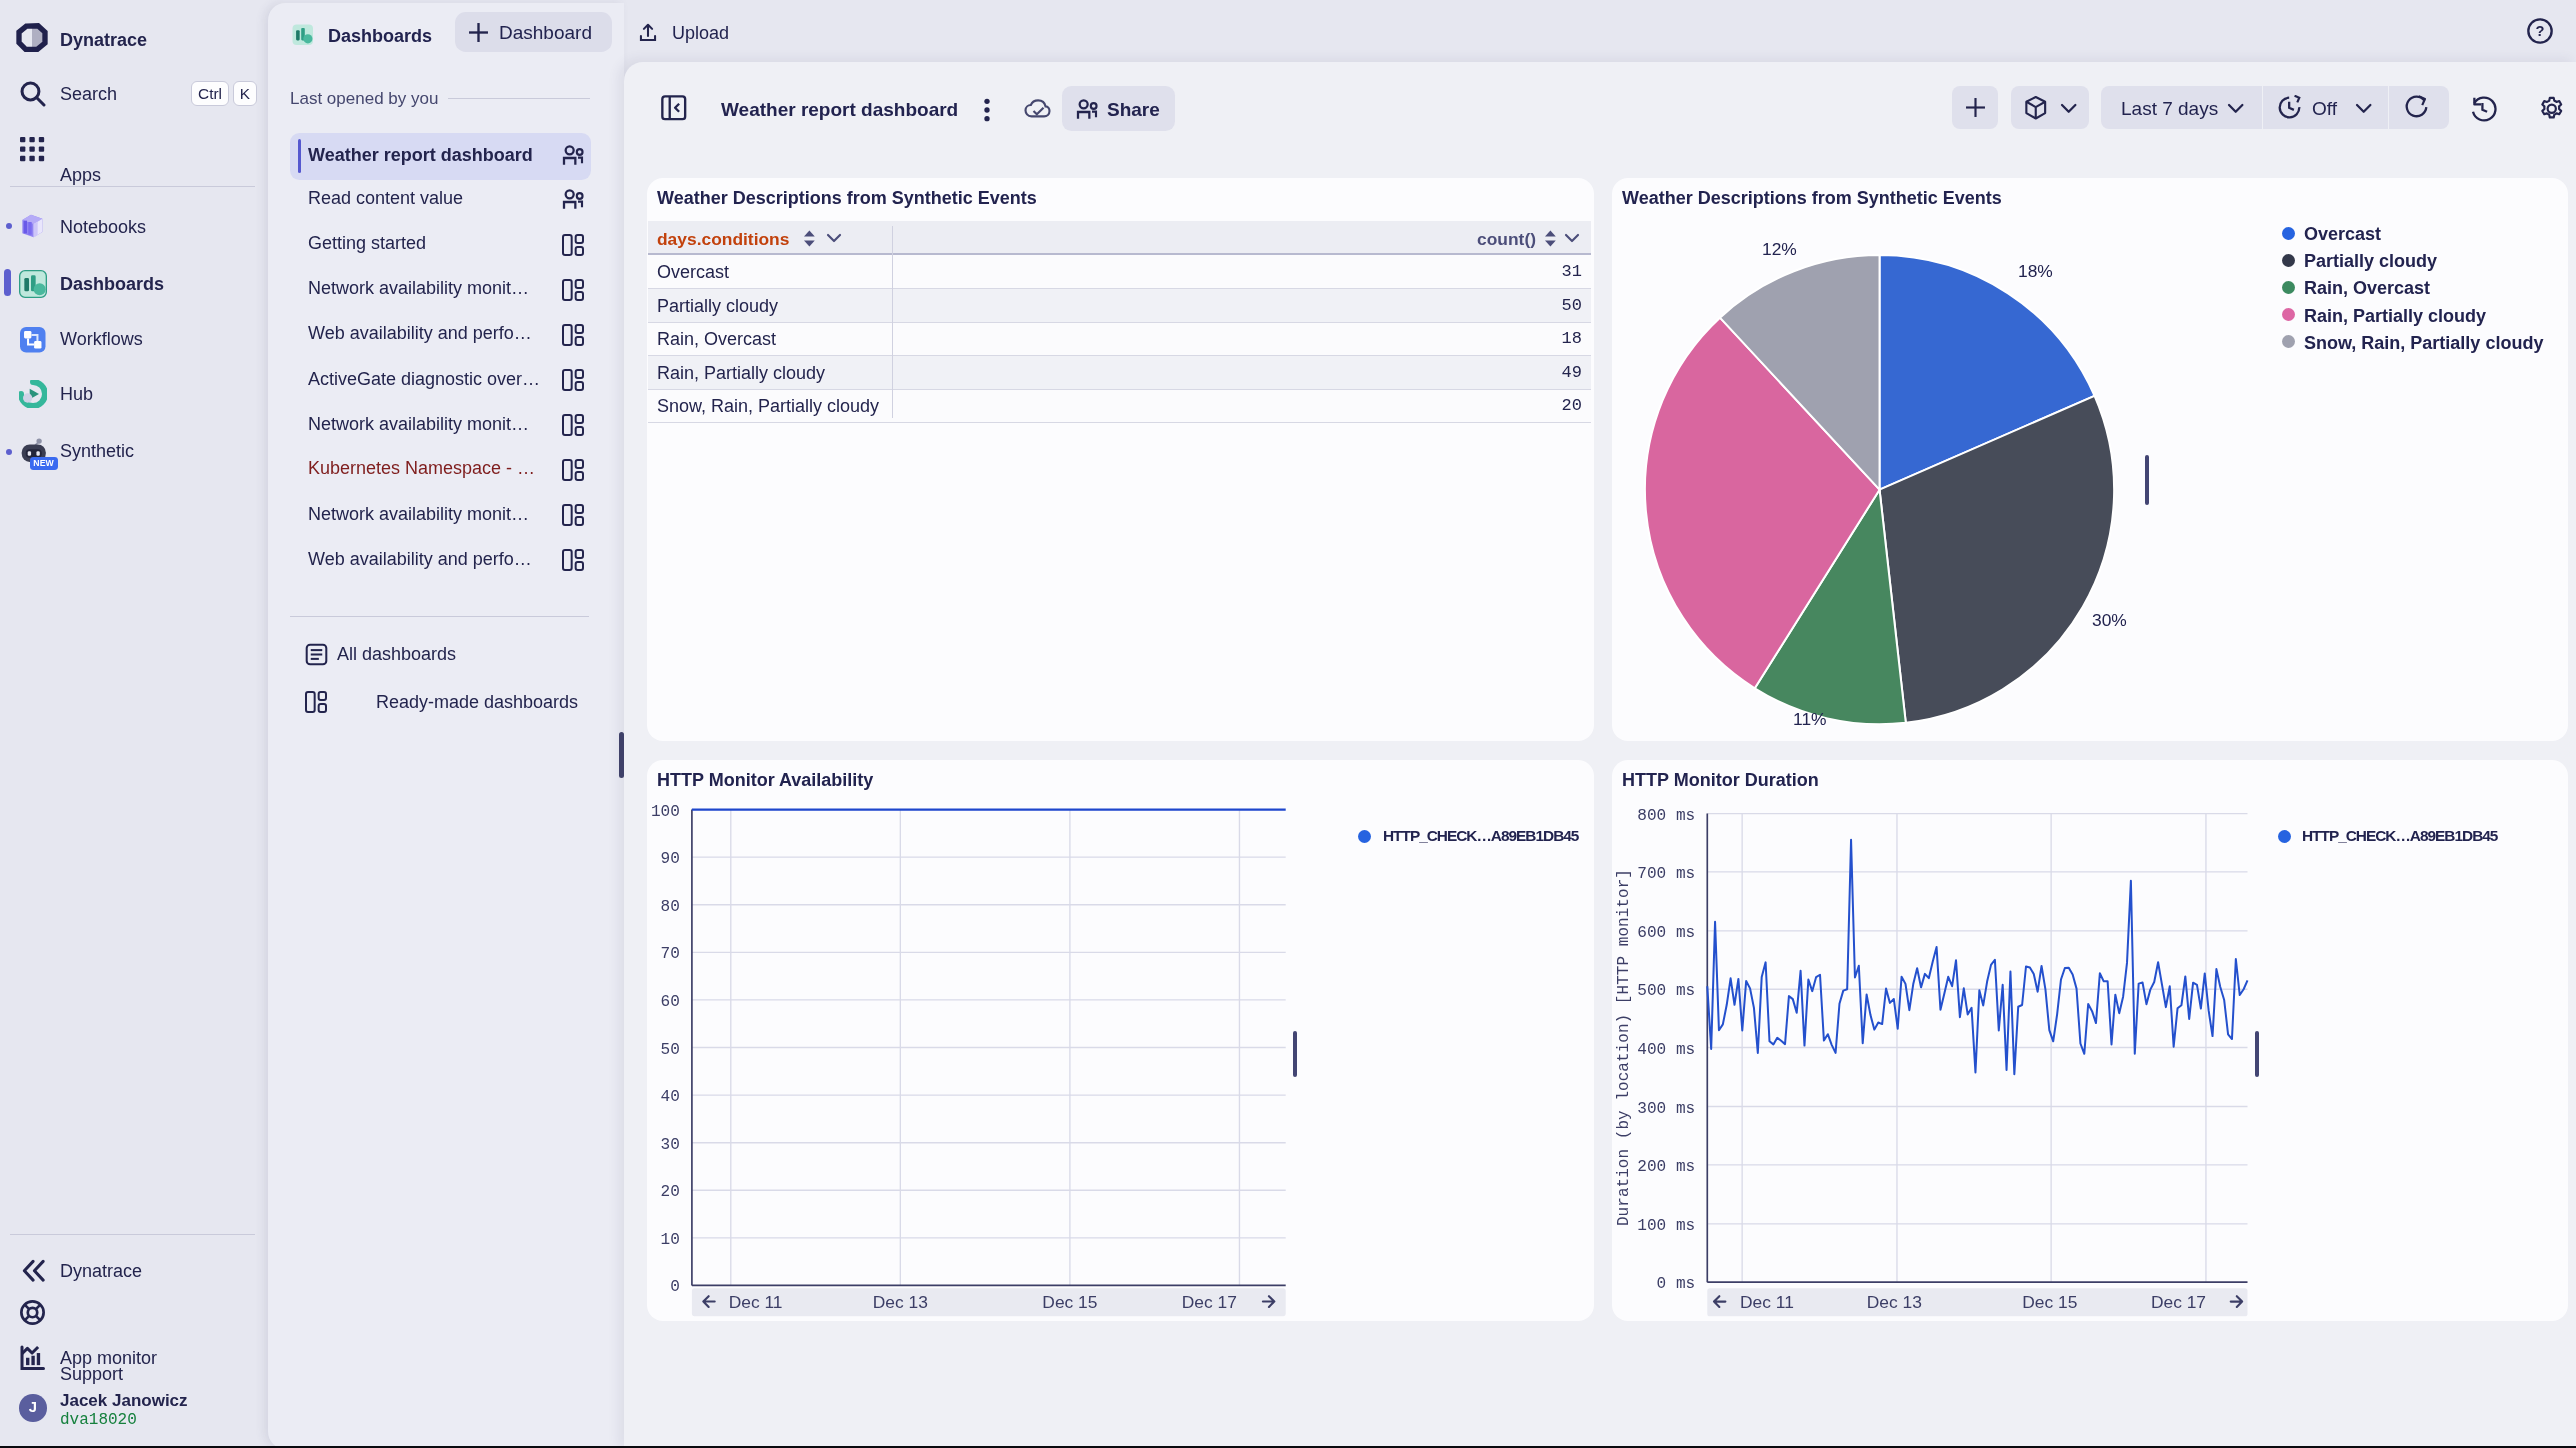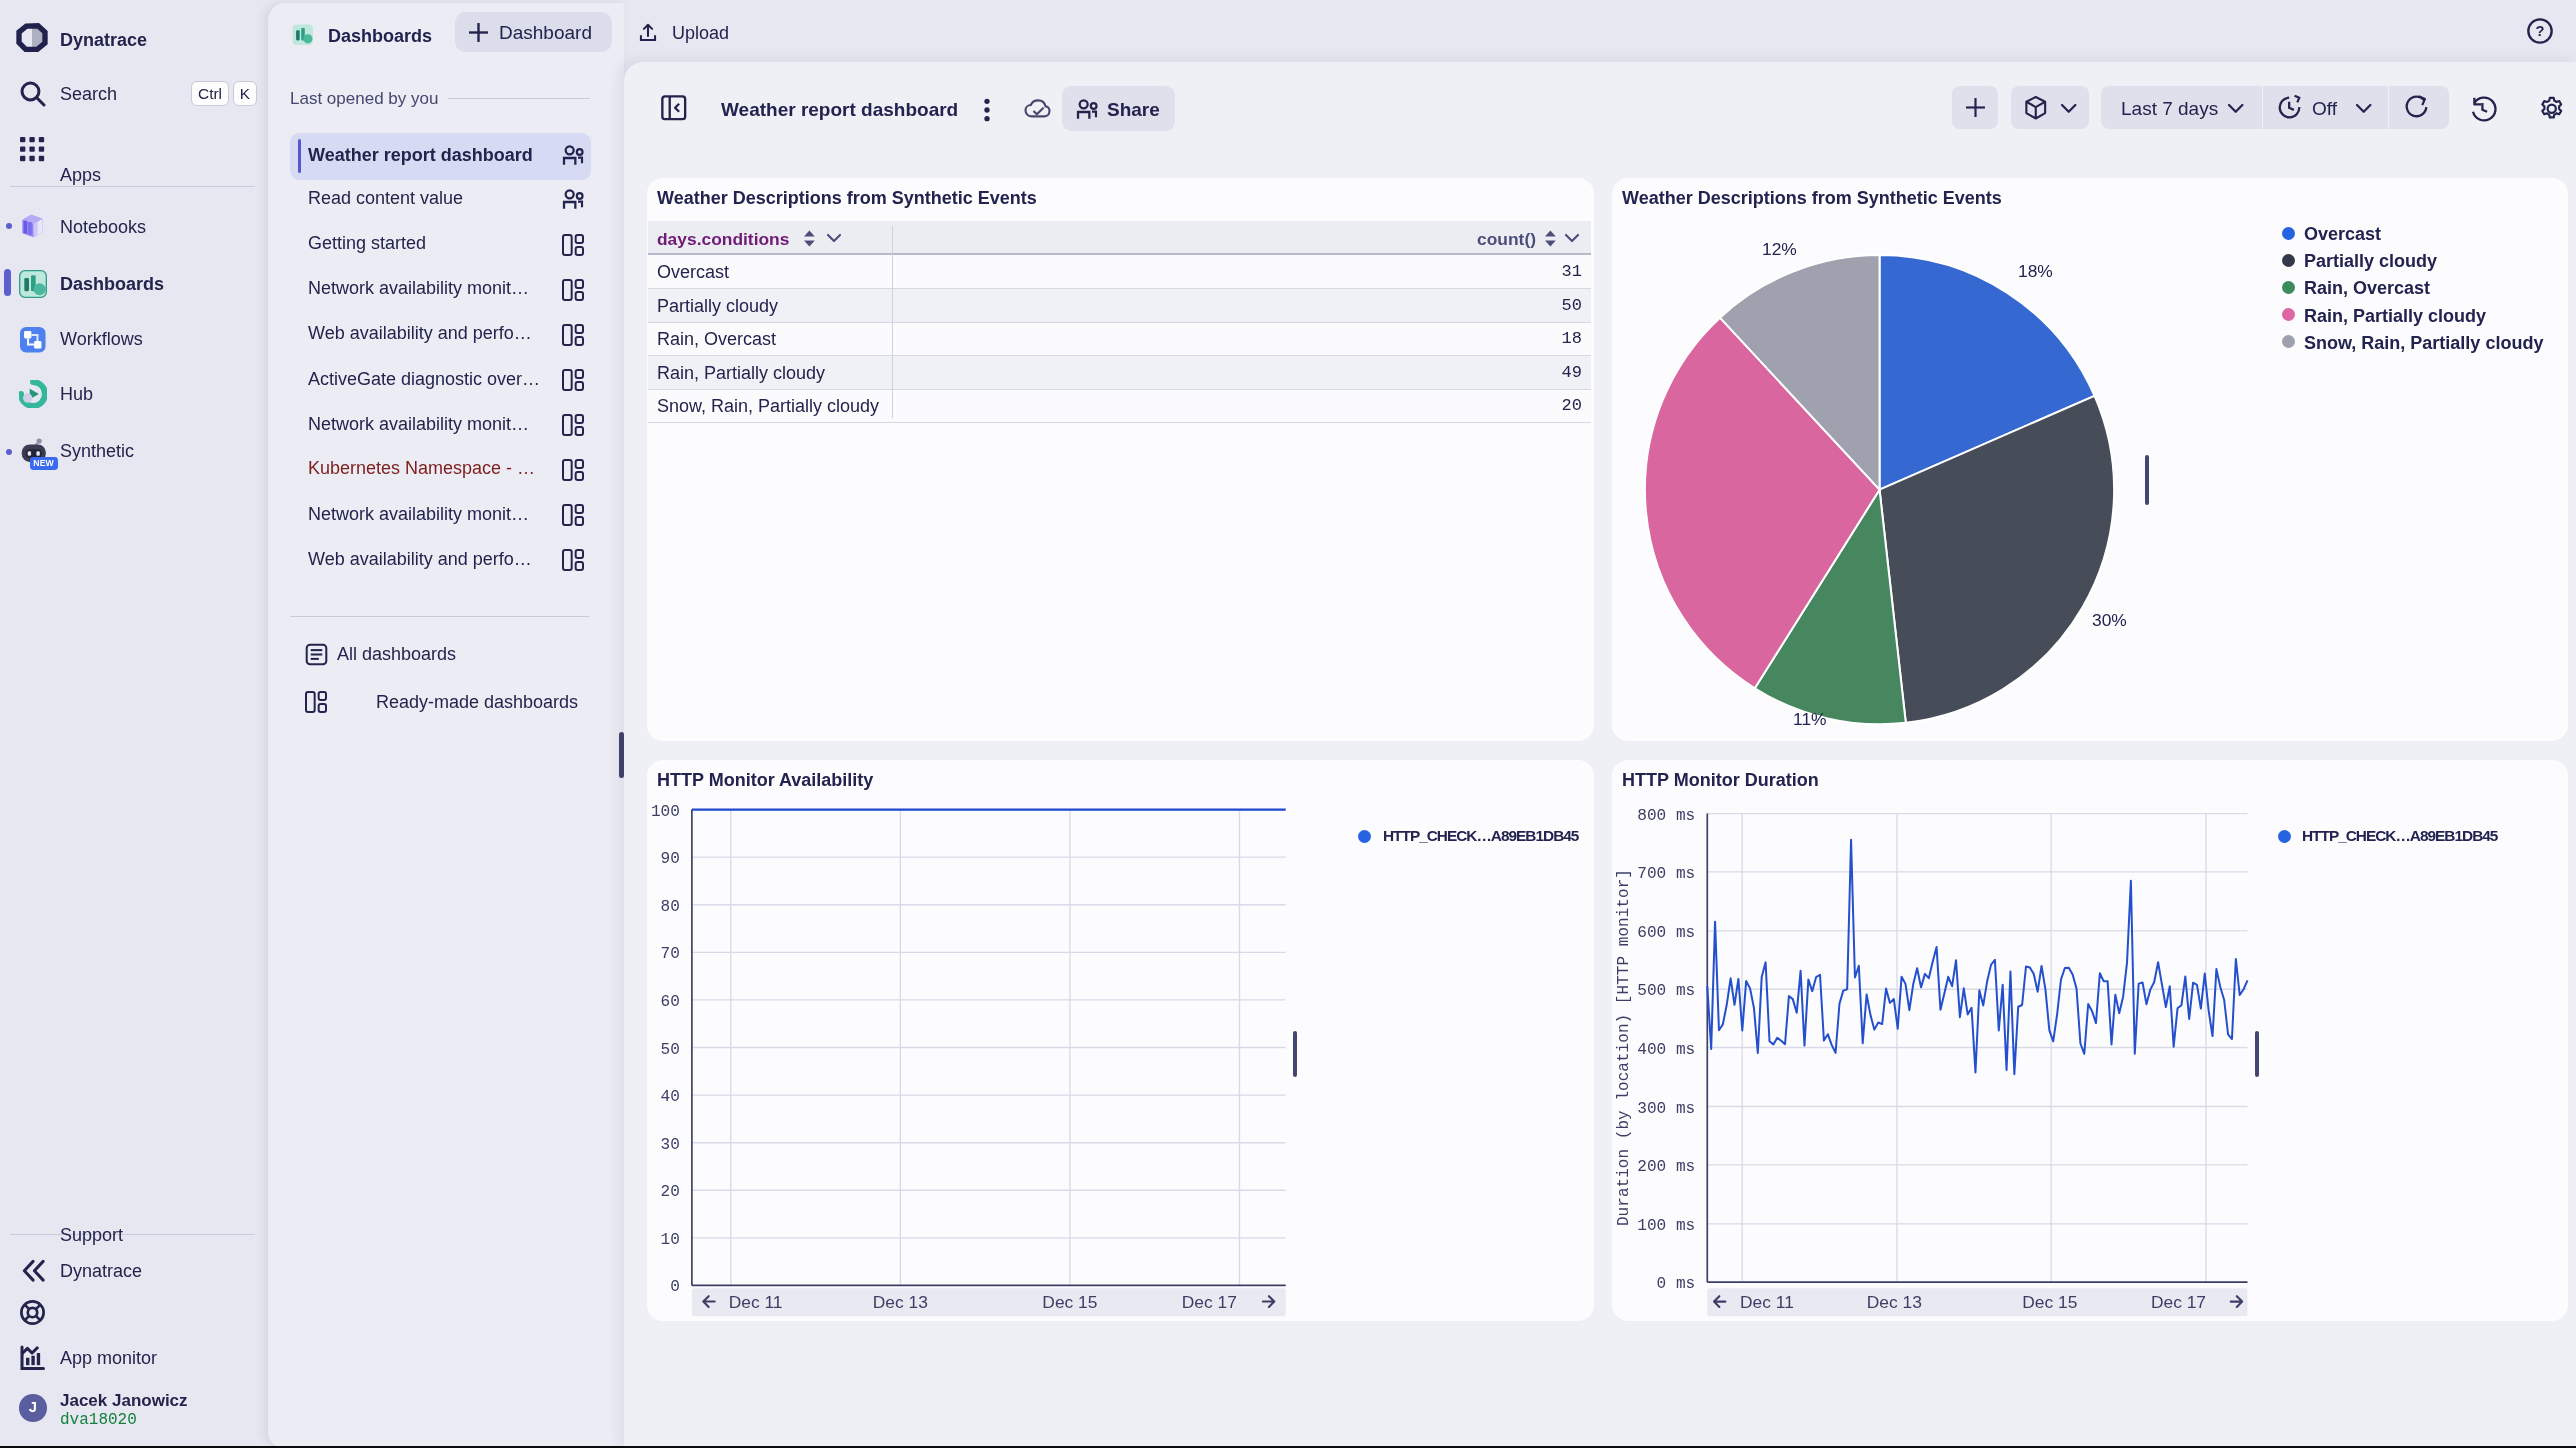--- a/index.html
+++ b/index.html
@@ -115,21 +115,21 @@
   <div class="abs navlabel" style="left:60px;top:1261px;font-weight:400;">Dynatrace</div>
 
   <svg class="abs" style="left:19.4px;top:1299px;" width="27" height="27" viewBox="0 0 40 40">
     <circle cx="20" cy="20" r="16.5" fill="none" stroke="#23244d" stroke-width="4"></circle>
     <circle cx="20" cy="20" r="7" fill="none" stroke="#23244d" stroke-width="4"></circle>
     <line x1="8.7" y1="8.7" x2="15" y2="15" stroke="#23244d" stroke-width="4"></line>
     <line x1="25" y1="25" x2="31.3" y2="31.3" stroke="#23244d" stroke-width="4"></line>
     <line x1="31.3" y1="8.7" x2="25" y2="15" stroke="#23244d" stroke-width="4"></line>
     <line x1="15" y1="25" x2="8.7" y2="31.3" stroke="#23244d" stroke-width="4"></line>
   </svg>
-  <div class="abs navlabel" style="left:60px;top:1225px;font-weight:400;">Support</div>
+  <div class="abs navlabel" style="left:60px;top:1364px;font-weight:400;">Support</div>
 
   <svg class="abs" style="left:20px;top:1345px;" width="25.5" height="25.5" viewBox="0 0 38 38">
     <path d="M3 3 L3 35 L35 35" fill="none" stroke="#23244d" stroke-width="4.5" stroke-linecap="round"></path>
     <path d="M3 13 L11 5 L18 12 L27 3" fill="none" stroke="#23244d" stroke-width="4.5" stroke-linejoin="round"></path>
     <rect x="9" y="19" width="5" height="11" fill="#23244d"></rect>
     <rect x="17" y="16" width="5" height="14" fill="#23244d"></rect>
     <rect x="25" y="12" width="5" height="18" fill="#23244d"></rect>
   </svg>
   <div class="abs navlabel" style="left:60px;top:1348px;font-weight:400;">App monitor</div>
 
@@ -320,21 +320,21 @@
 </svg>
 
 <div class="abs" style="left:647px;top:178px;width:947px;height:563px;background:#fcfcfe;border-radius:16px;"></div>
 <div class="abs" style="left:1612px;top:178px;width:956px;height:563px;background:#fcfcfe;border-radius:16px;"></div>
 <div class="abs" style="left:647px;top:760px;width:947px;height:561px;background:#fcfcfe;border-radius:16px;"></div>
 <div class="abs" style="left:1612px;top:760px;width:956px;height:561px;background:#fcfcfe;border-radius:16px;"></div>
 
 <div class="abs t1" style="left:657px;top:188px;font-size:18px;font-weight:700;">Weather Descriptions from Synthetic Events</div>
 <div id="table">
       <div class="abs" style="left:648px;top:221px;width:943px;height:34px;background:#ecedf3;"></div>
-<div class="abs" style="left:657px;top:229px;font-size:17.4px;font-weight:600;color:#701a75;">days.conditions</div>
+<div class="abs" style="left:657px;top:229px;font-size:17.4px;font-weight:600;color:#c2410c;">days.conditions</div>
 <svg class="abs" style="left:802px;top:229px;" width="14.8" height="19" viewBox="0 0 22 28">
 <path d="M11 2 L19 11 L3 11 Z" fill="#4c4e7a"></path>
         <path d="M11 26 L19 17 L3 17 Z" fill="#4c4e7a"></path>
       </svg>
 <svg class="abs" style="left:826px;top:233px;" width="16" height="10" viewBox="0 0 24 15">
 <path d="M3 3 L12 12 L21 3" fill="none" stroke="#4c4e7a" stroke-width="3.2" stroke-linecap="round" stroke-linejoin="round"></path>
       </svg>
 <div class="abs" style="left:1472px;top:229px;width:64px;font-size:17.4px;font-weight:600;color:#4c4e7a;text-align:right;">count()</div>
 <svg class="abs" style="left:1543px;top:229px;" width="14.8" height="19" viewBox="0 0 22 28">
 <path d="M11 2 L19 11 L3 11 Z" fill="#4c4e7a"></path>

